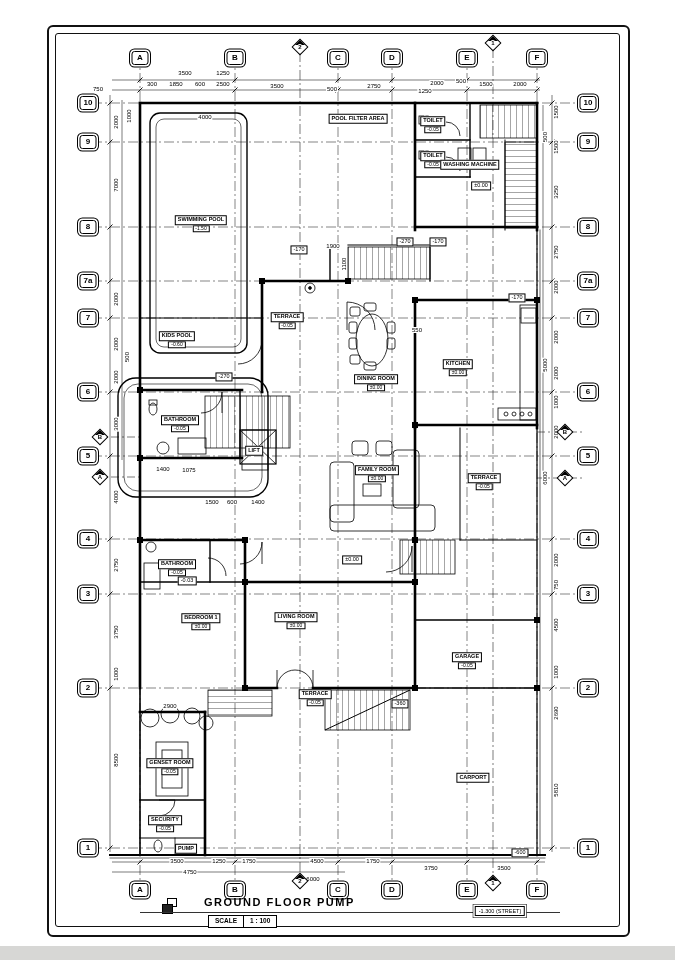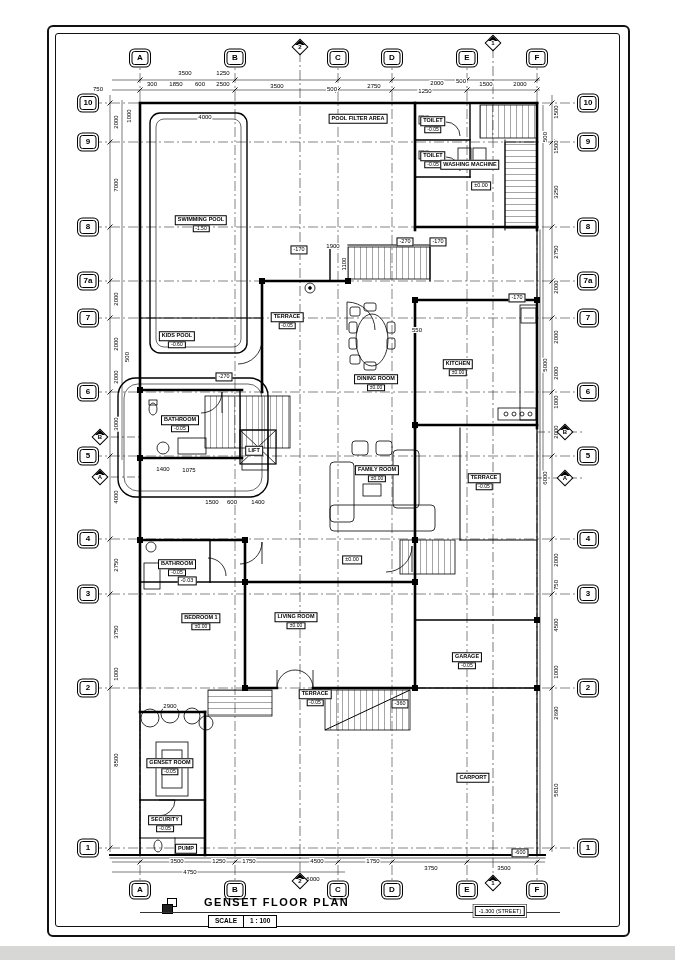--- a/index.html
+++ b/index.html
@@ -456,21 +456,21 @@
       <div class="dim" style="left: 232px; top: 502px;">600</div>
       <div class="dim" style="left: 258px; top: 502px;">1400</div>
       <div class="dim" style="left: 170px; top: 706px;">2900</div>
     </div>
 
   <div class="title-wrap">
     <div class="title-symbol">
       <div class="b1"></div>
         <div class="b2"></div>
     </div>
-    <div class="plan-title">GENSET FLOOR PLAN</div>
+    <div class="plan-title">GROUND FLOOR PUMP</div>
     <div class="title-rule"></div>
     <div class="scale-box">
       <div class="cell">SCALE</div>
       <div class="cell">1 : 100</div>
     </div>
   </div>
   <div class="street-box">-1.300 (STREET)</div>
 
   <div class="edge-strip"></div>
 </div>

